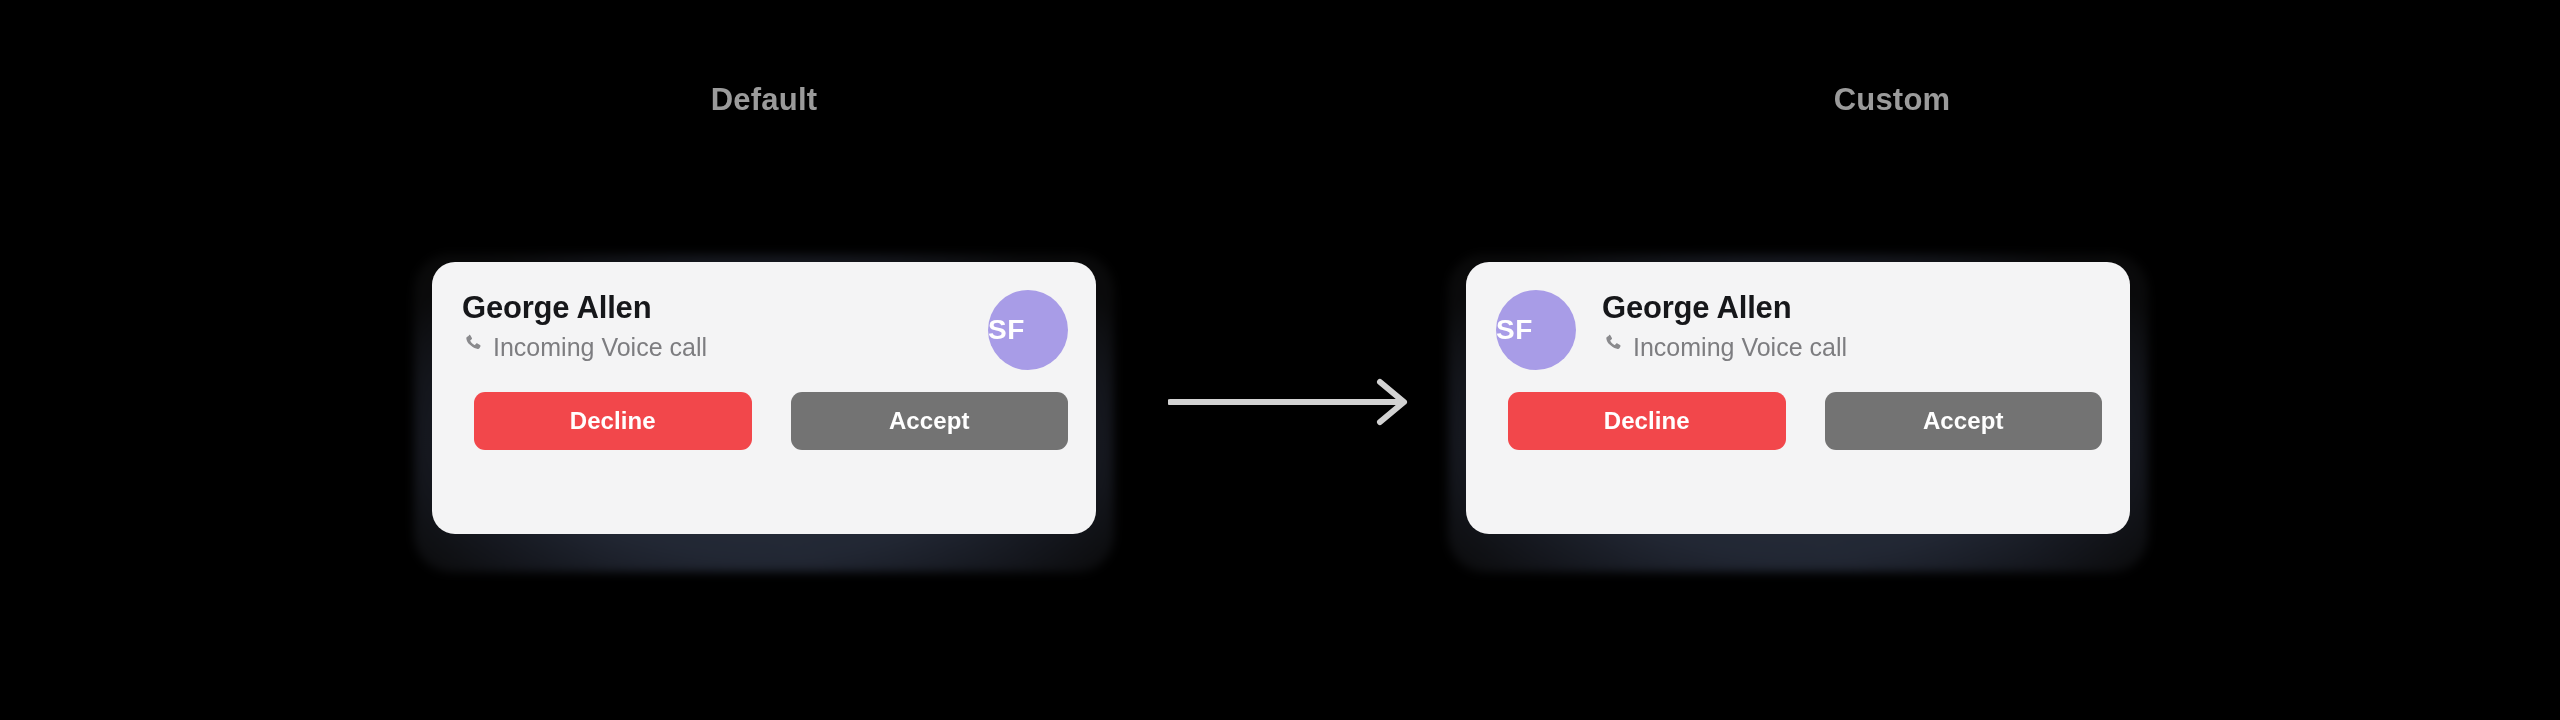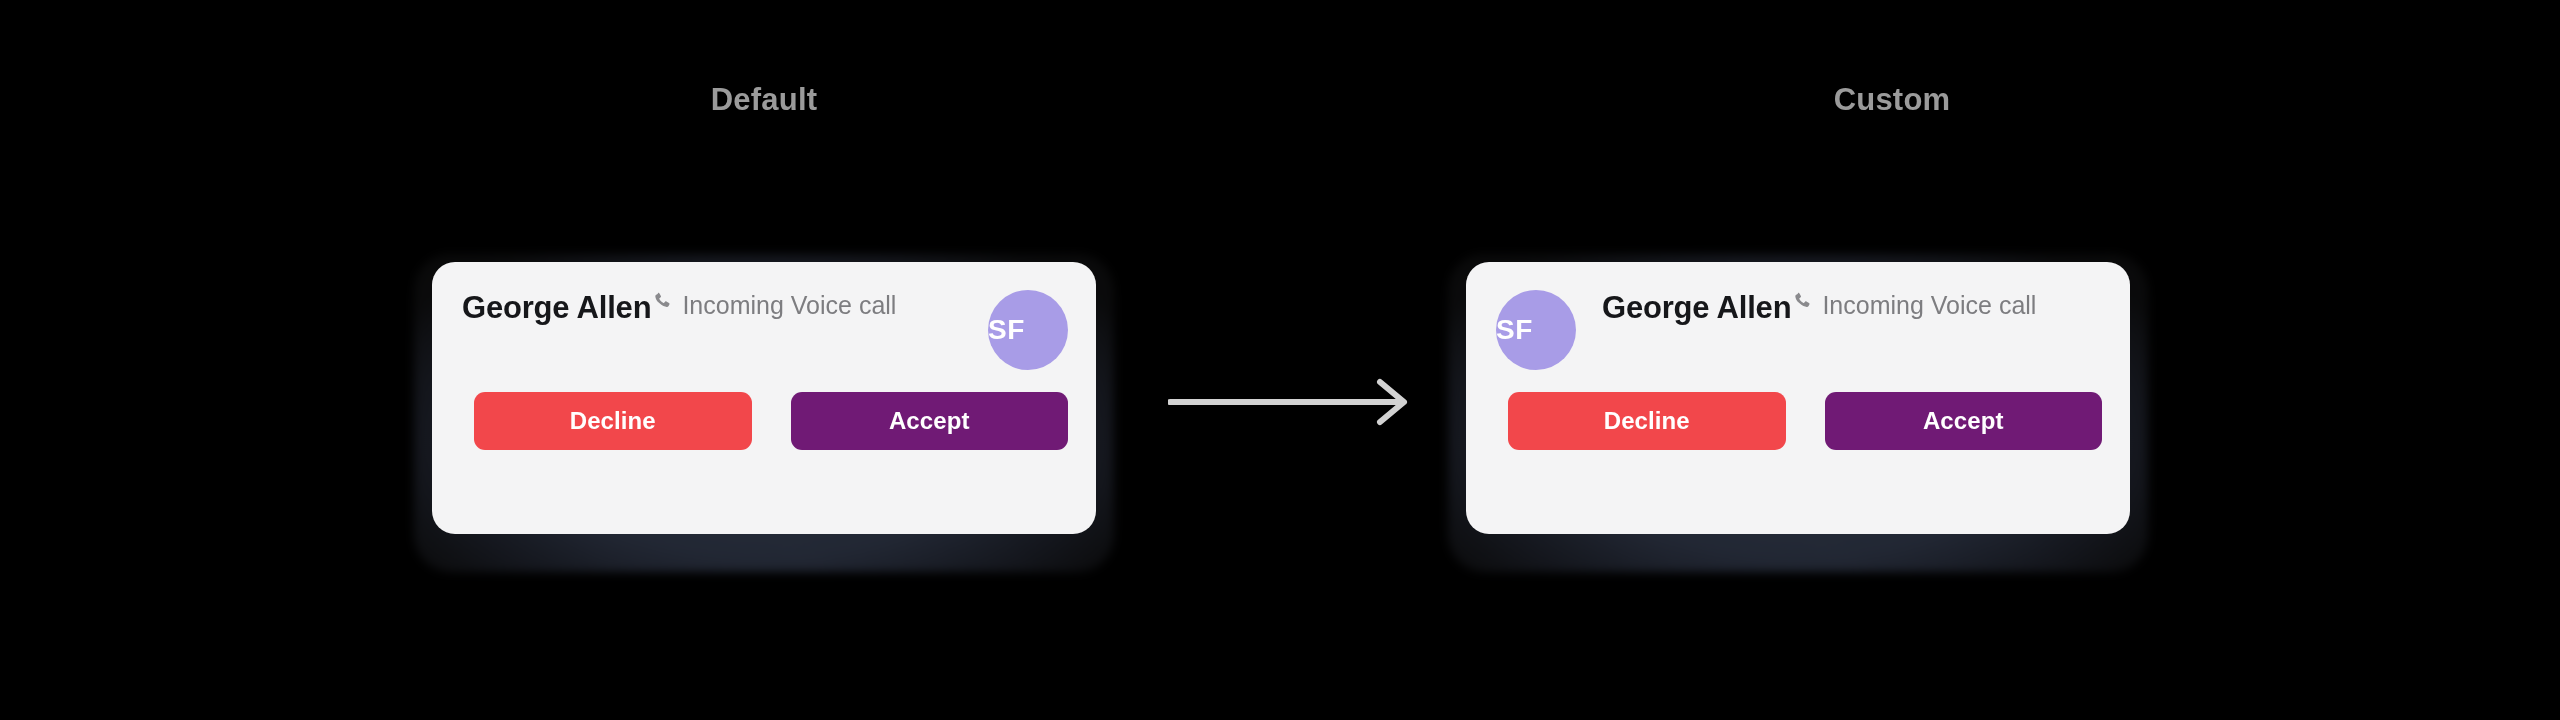--- a/index.html
+++ b/index.html
@@ -105,21 +105,21 @@
   
   .card.layout-default .card-header { flex-direction: row; }
   .card.layout-default .identity    { flex: 1 1 auto; order: 1; padding-top: 2px; }
   .card.layout-default .avatar      { order: 2; margin-left: auto; margin-top: 2px; }
 
   
   .card.layout-custom .card-header  { flex-direction: row; }
   .card.layout-custom .avatar       { order: 1; margin-right: 26px; margin-top: 2px; }
   .card.layout-custom .identity     { flex: 1 1 auto; order: 2; padding-top: 2px; }
 
-  .identity { display: flex; flex-direction: row; min-width: 0; }
+  .identity { display: flex; flex-direction: column; gap: 6px; min-width: 0; }
 
   .caller-name {
     font-size: 31px;
     font-weight: bold;
     color: #16171a;
     letter-spacing: -0.2px;
     line-height: 1.15;
     white-space: nowrap;
   }
 
@@ -177,21 +177,21 @@
     font-weight: bold;
     letter-spacing: 0.1px;
     cursor: pointer;
     display: flex;
     align-items: center;
     justify-content: center;
     line-height: 1;
     margin-left: 12px;
   }
   .action-btn.decline { background: #f2474b; }
-  .action-btn.accept  { background: #701a75; }
+  .action-btn.accept  { background: #737373; }
 
   
   .arrow {
     position: absolute;
     left: 1168px;
     top: 378px;
     width: 248px;
     height: 48px;
   }
   .arrow svg { display: block; }

